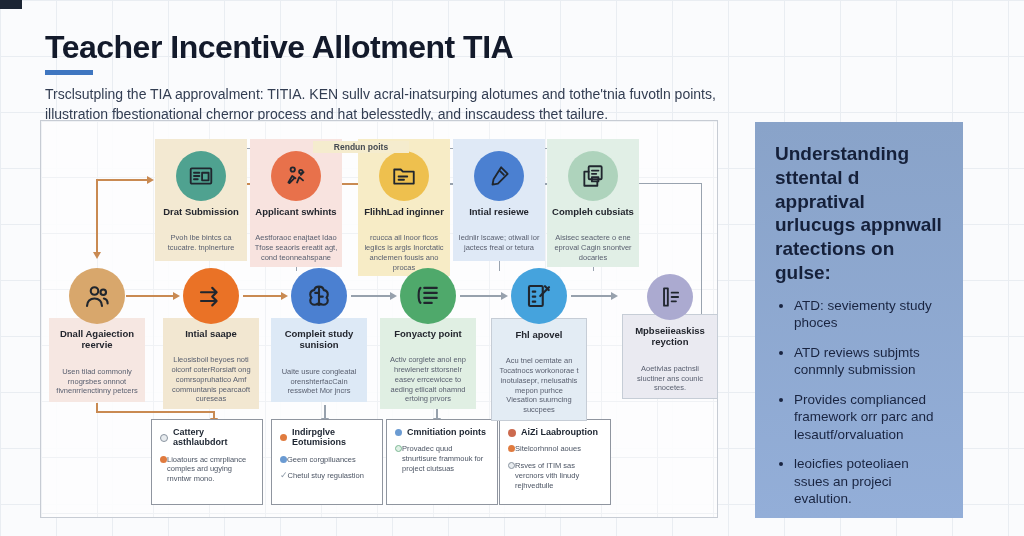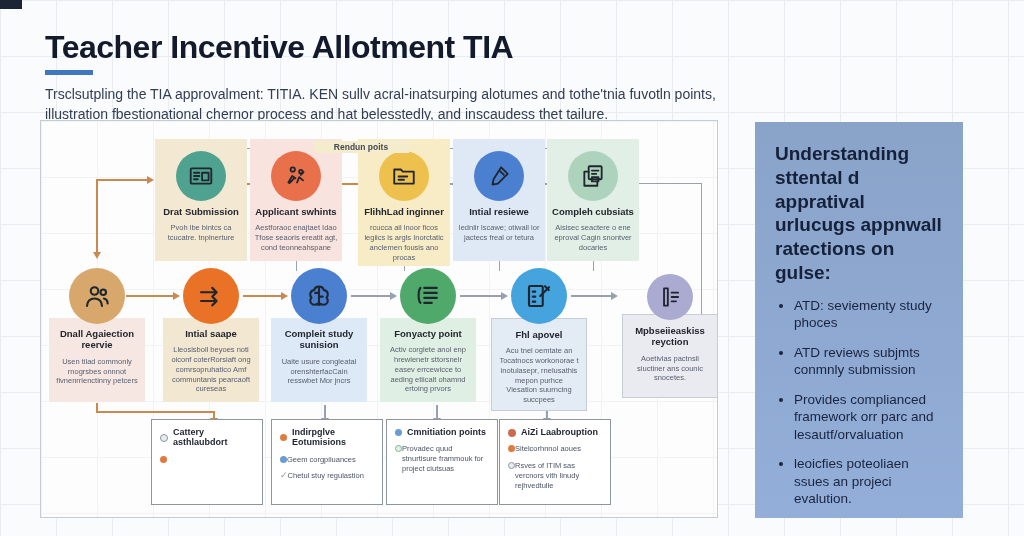--- a/index.html
+++ b/index.html
@@ -29,21 +29,21 @@
     background-image:
       linear-gradient(#f0f2f5 1px, transparent 1px),
       linear-gradient(90deg, #f0f2f5 1px, transparent 1px);
     background-size:56px 56px;
     border:1.5px solid #c7ccd4;
   }
 
   .tcol { position:absolute; top:18px; width:92px; min-height:122px; text-align:center; padding-bottom:4px; }
   .circ { width:50px; height:50px; border-radius:50%; margin:12px auto 5px auto; display:flex; align-items:center; justify-content:center; }
   .ntitle { font-size:9.5px; font-weight:bold; color:#23262e; line-height:1.2; }
-  .ndesc  { font-size:7.5px; color:#5a6070; line-height:1.3; margin-top:6px; padding:0 3px; }
+  .ndesc  { font-size:7.5px; color:#5a6070; line-height:1.3; margin-top:16px; padding:0 3px; }
 
   .mnode { position:absolute; top:147px; width:96px; text-align:center; }
   .mcirc { width:56px; height:56px; border-radius:50%; margin:0 auto; display:flex; align-items:center; justify-content:center; position:relative; z-index:2; }
   .mcirc.small { width:46px; height:46px; margin-top:6px; }
   .mtint { margin-top:-6px; min-height:84px; padding:10px 4px 5px 4px; position:relative; z-index:1; }
   .mtint.bordered { border:1px solid #c6cdd6; }
 
   .bbox { position:absolute; top:298px; width:112px; min-height:86px; background:#fff; border:1.5px solid #8f959f; padding:7px 8px; }
   .bhead { display:flex; align-items:center; gap:5px; font-size:9px; font-weight:bold; color:#1c2430; line-height:1.15; }
   .bitem { display:flex; align-items:flex-start; margin-top:7px; font-size:7.5px; color:#4c5564; line-height:1.3; text-align:left; }
@@ -273,20 +273,21 @@
     </div>
   </div>
 
   <div class="bbox" style="left:110px">
     <div class="bhead">
       <span class="mk m-gray-ring" style="width:8px;height:8px"></span>
       <span>Cattery asthlaubdort</span>
     </div>
     <div class="bitem">
       <span class="mk m-orange"></span>
+      <span>Lioatours ac cmrpliance comples ard ugying rnvntwr mono.</span>
     </div>
   </div>
 
   <div class="bbox" style="left:230px">
     <div class="bhead">
       <span class="mk m-orange"></span>
       <span>Indirpglve Eotumisions</span>
     </div>
     <div class="bitem">
       <span class="mk m-blue"></span>

